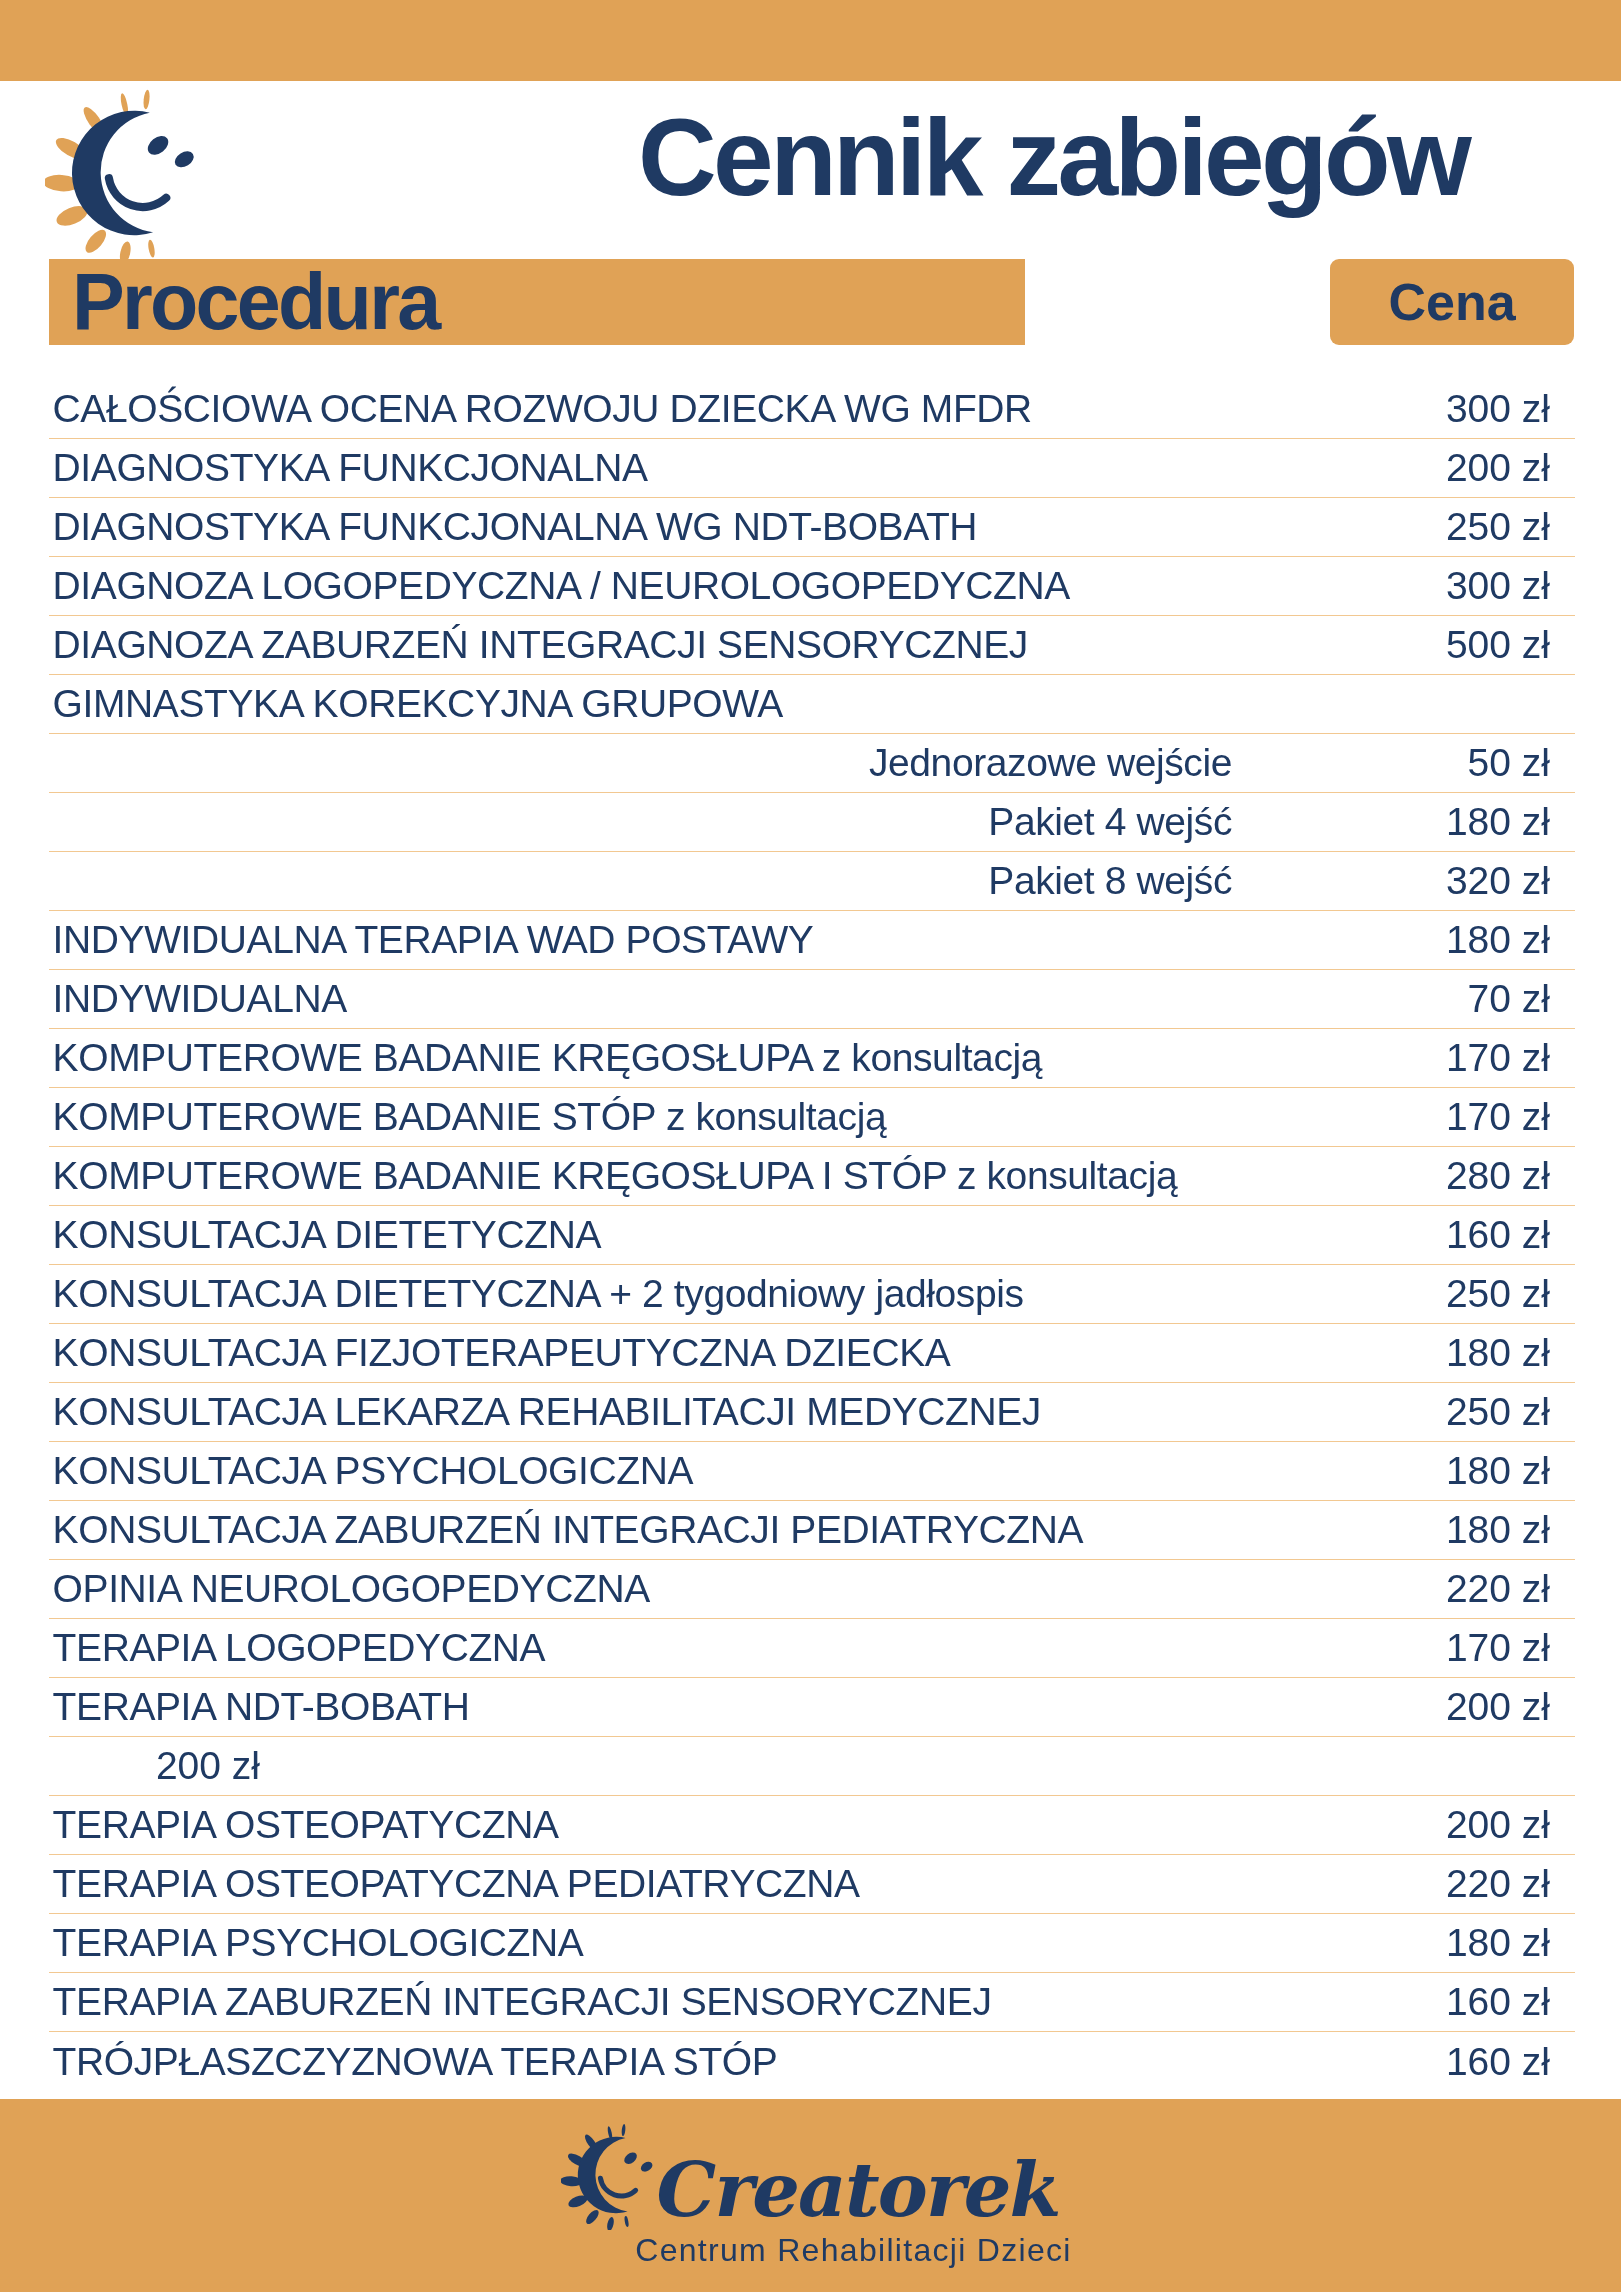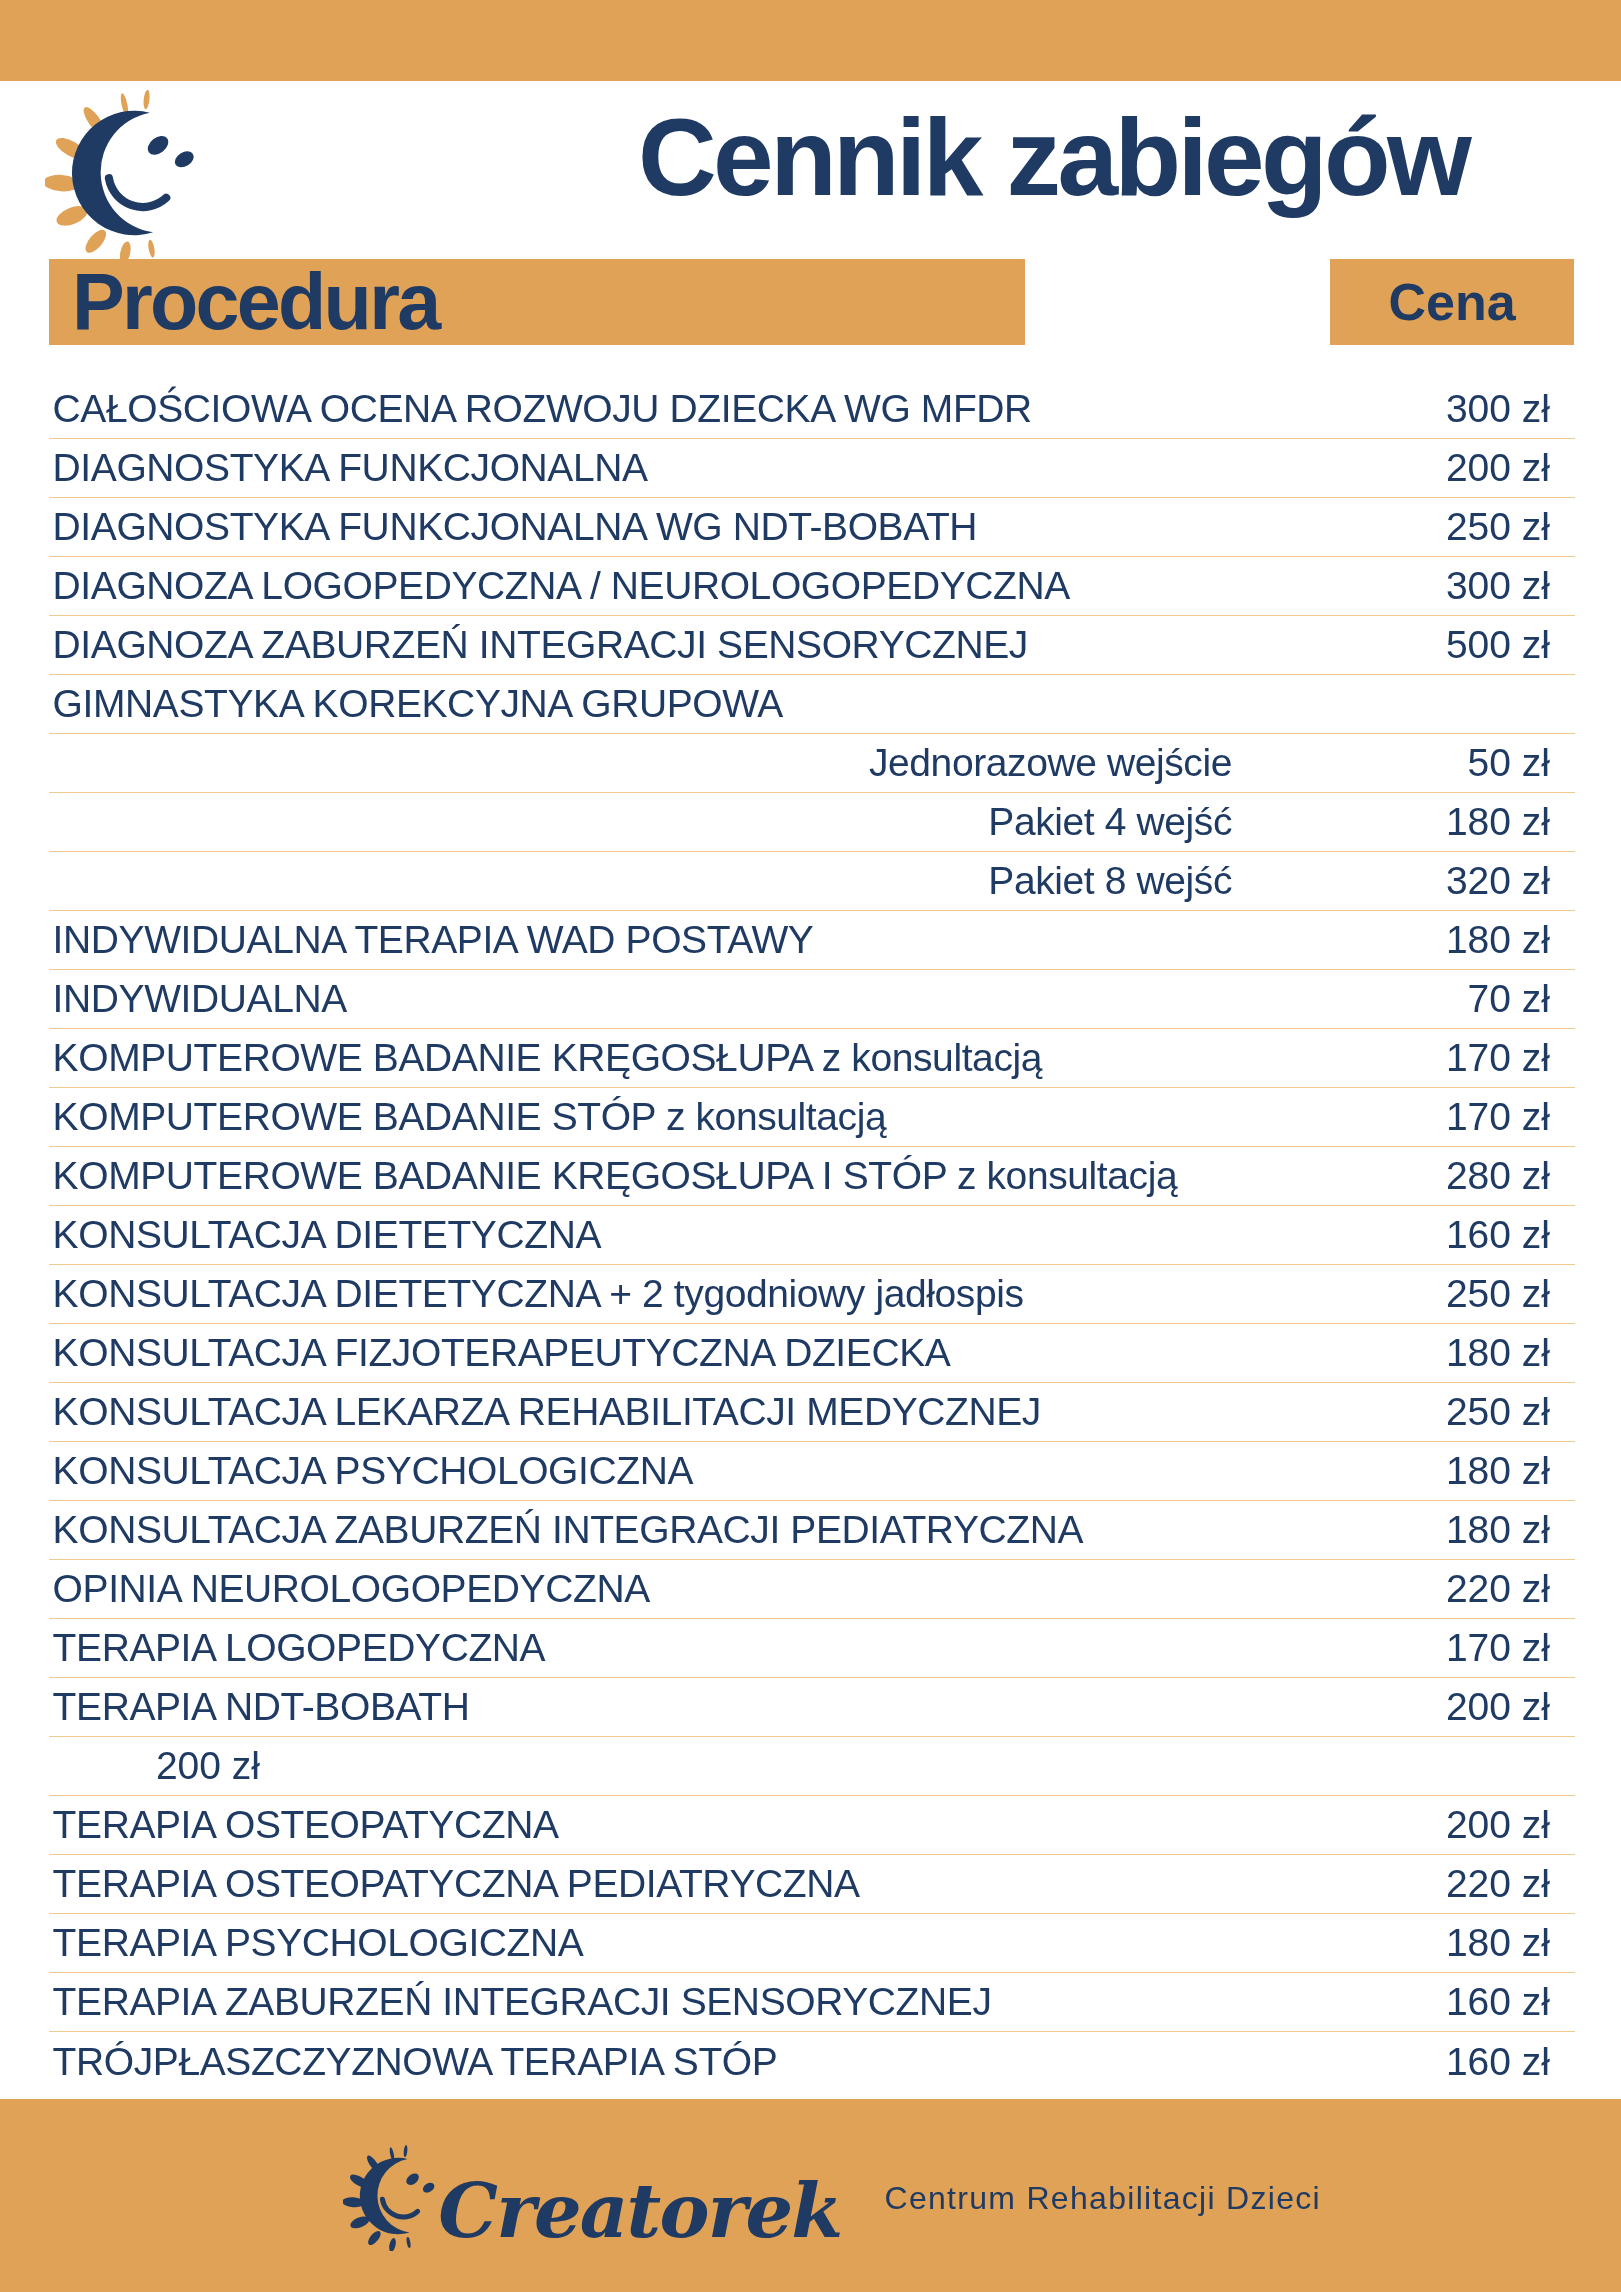--- a/index.html
+++ b/index.html
@@ -18,42 +18,42 @@
     position:absolute;left:638px;top:90px;margin:0;
     font-size:109px;line-height:134px;font-weight:bold;letter-spacing:-3.6px;
     color:var(--navy);white-space:nowrap;
   }
   .col-head{
     position:absolute;top:259px;height:86px;background:var(--orange);
     display:flex;align-items:center;box-sizing:border-box;
   }
   .col-head.proc{left:49px;width:976px;padding-left:23px;}
   .col-head.proc span{font-size:79px;font-weight:bold;letter-spacing:-2.7px;}
-  .col-head.cena{left:1330px;width:244px;justify-content:center;}
+  .col-head.cena{left:1330px;width:244px;justify-content:center;border-radius:9px;}
   .col-head.cena span{font-size:52px;font-weight:bold;}
   .table{position:absolute;left:49px;top:380px;width:1526px;}
   .row{
     height:59px;display:flex;align-items:center;
     border-bottom:1.8px solid var(--sep);box-sizing:border-box;
   }
   .row:last-child{border-bottom:none;}
   .row .label{
     flex:1;font-size:39px;letter-spacing:-0.4px;white-space:nowrap;
     padding-left:3.6px;color:var(--navy);
   }
   .row .price{
     width:211px;text-align:right;padding-right:25px;font-size:39px;
     white-space:nowrap;color:var(--navy);
   }
   .row.sub .label{text-align:right;padding-right:107px;}
   .page-footer{
     position:absolute;left:0;top:2099px;width:1621px;height:193px;
     background:var(--orange);display:flex;align-items:center;justify-content:center;
   }
-  .flogo{display:flex;flex-direction:row;align-items:center;}
+  .flogo{display:flex;flex-direction:column;align-items:center;}
   .flogo-row{display:flex;align-items:flex-end;}
   .sun-footer{width:106px;height:108px;margin-right:-10.7px;margin-bottom:-3.6px;}
   .script{
     font-family:"DejaVu Serif",serif;font-style:italic;font-weight:bold;
     font-size:75px;line-height:0.95;letter-spacing:-1.8px;color:var(--navy);
   }
   .tagline{
     font-size:32px;letter-spacing:1.3px;color:var(--navy);
     margin-top:5.4px;transform:translateX(43px);white-space:nowrap;
   }

